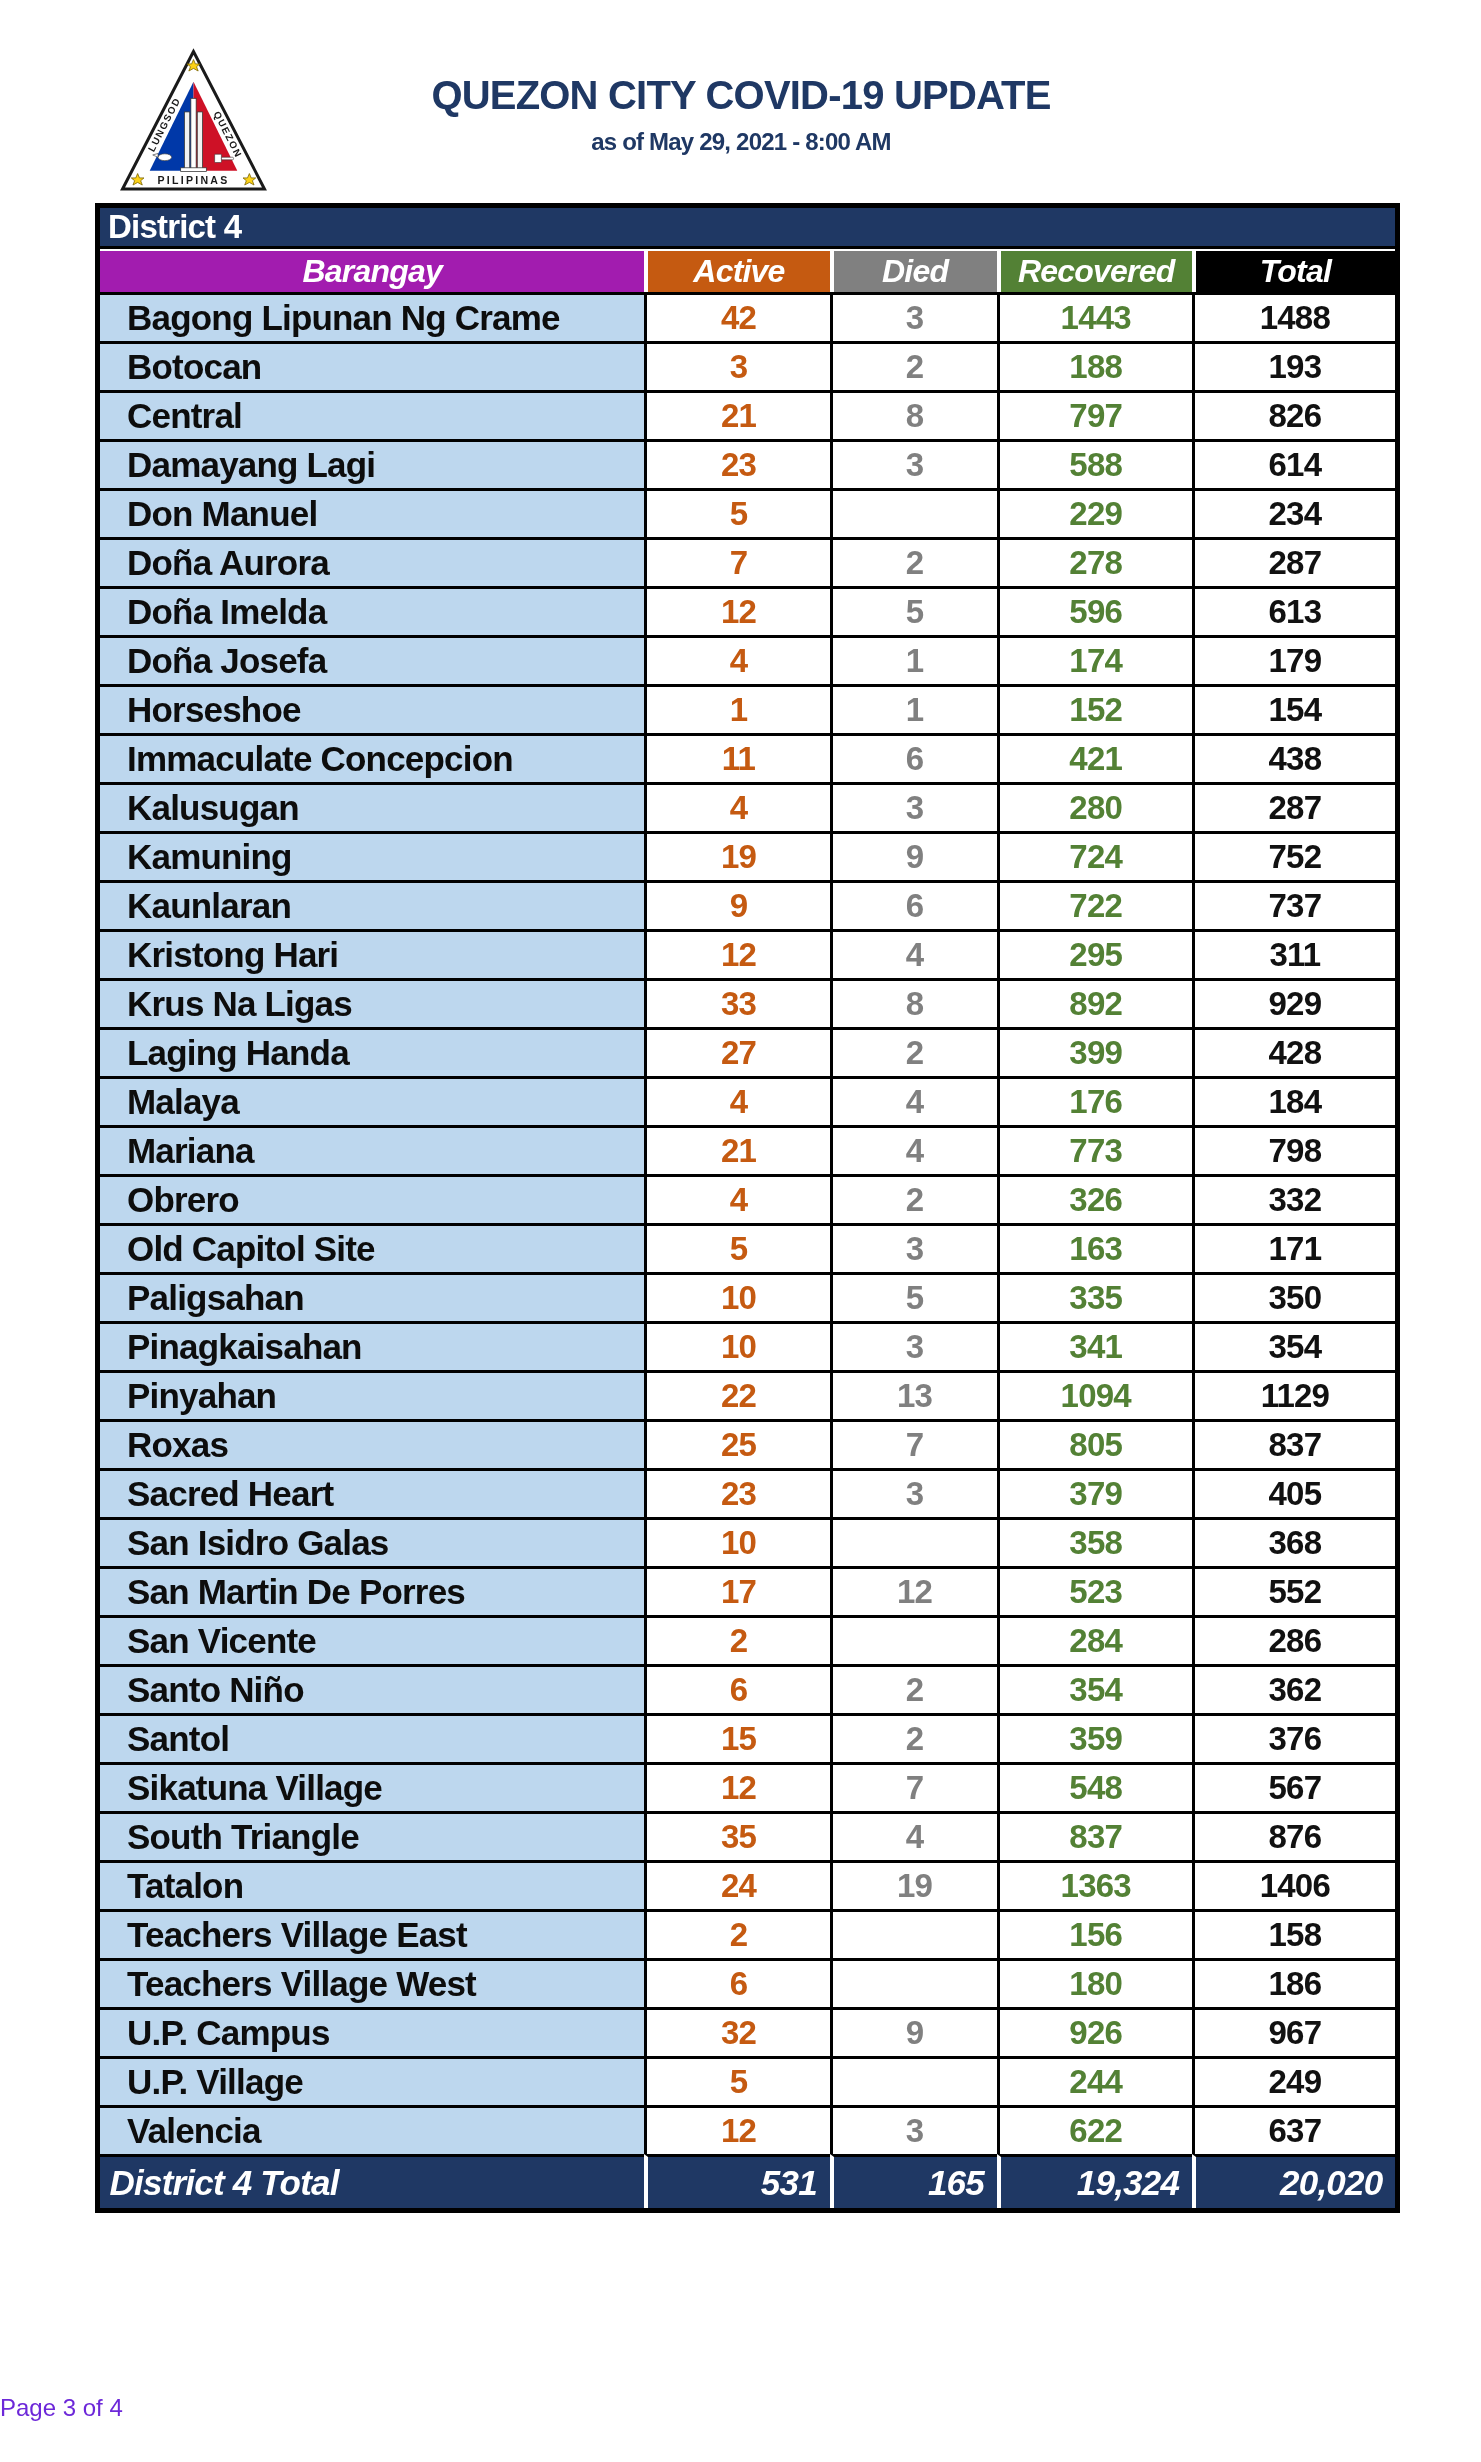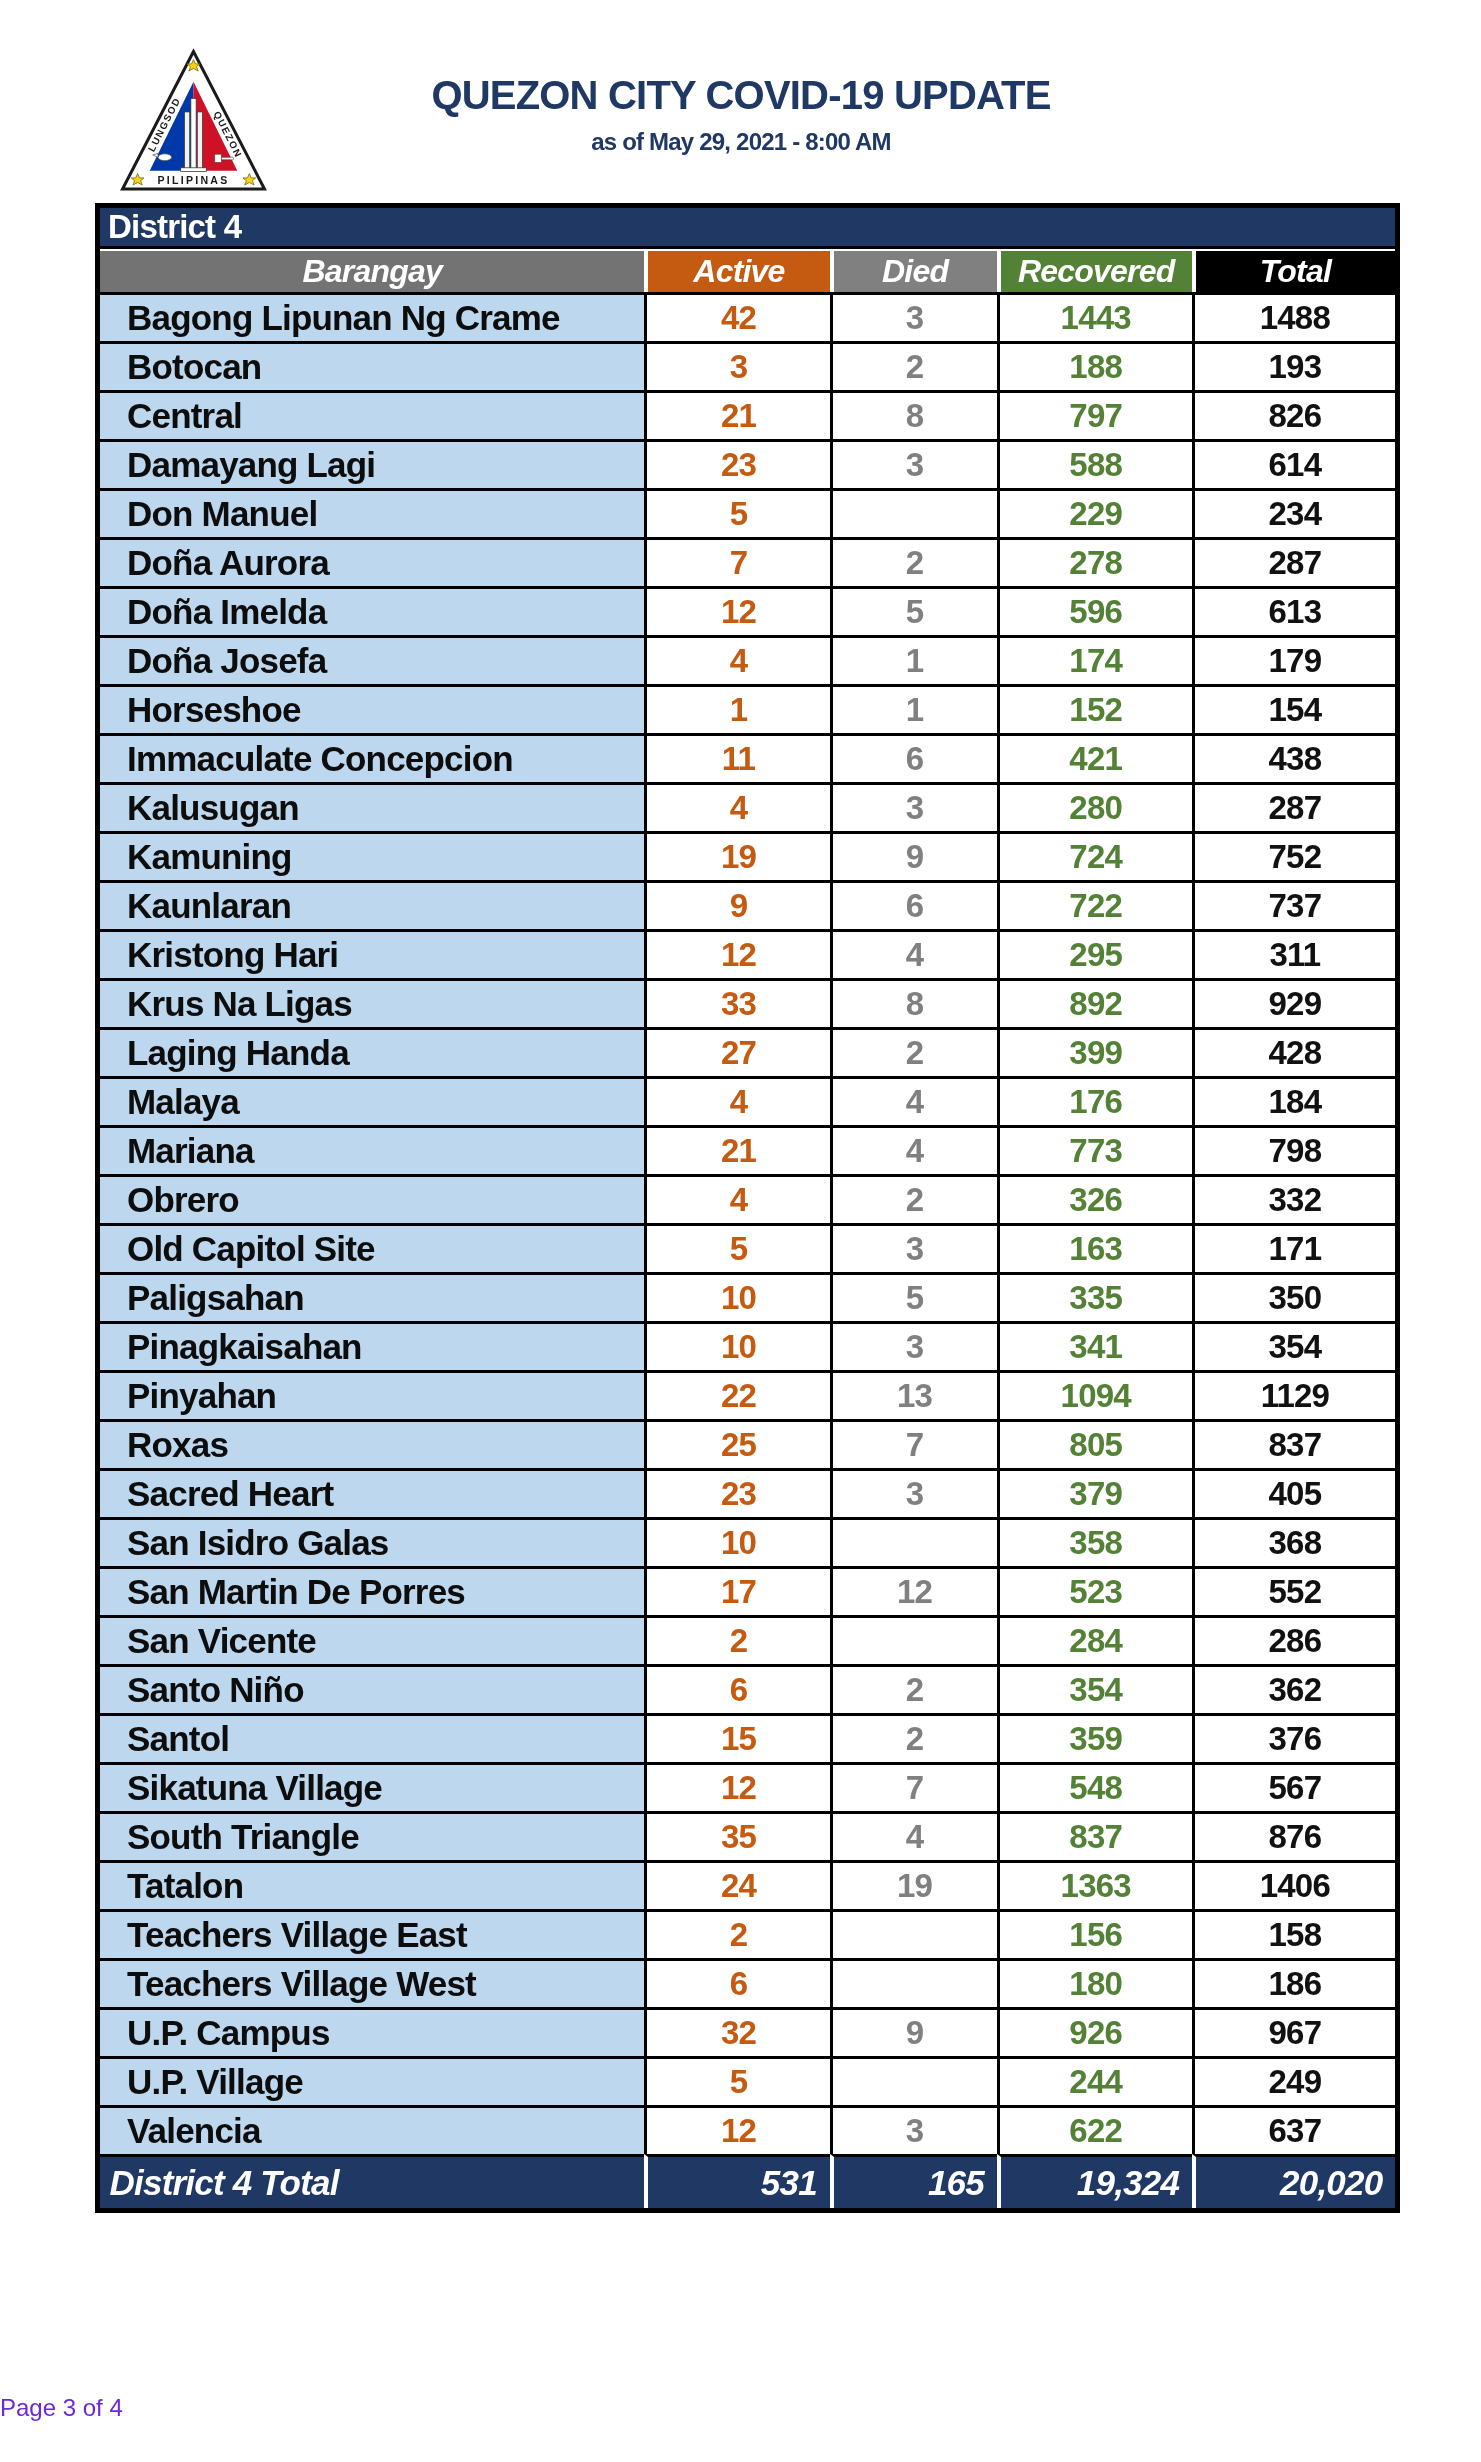--- a/index.html
+++ b/index.html
@@ -56,21 +56,21 @@
     height: 43px;
     color: #ffffff;
     font-size: 32px;
     font-weight: bold;
     font-style: italic;
     text-align: center;
     letter-spacing: -0.8px;
     border-top: 2.4px solid #ffffff;
   }
   tr.head-row th + th { border-left: 4.8px solid #ffffff; }
-  th.h-barangay  { background: #737373; border-top: none; }
+  th.h-barangay  { background: #a21caf; border-top: none; }
   th.h-active    { background: #C55A11; }
   th.h-died      { background: #808080; }
   th.h-recovered { background: #538135; }
   th.h-total     { background: #000000; border-top: none; }
 
   tbody td {
     height: 49px;
     border-top: 3.2px solid #000000;
     background: #ffffff;
     font-weight: bold;

